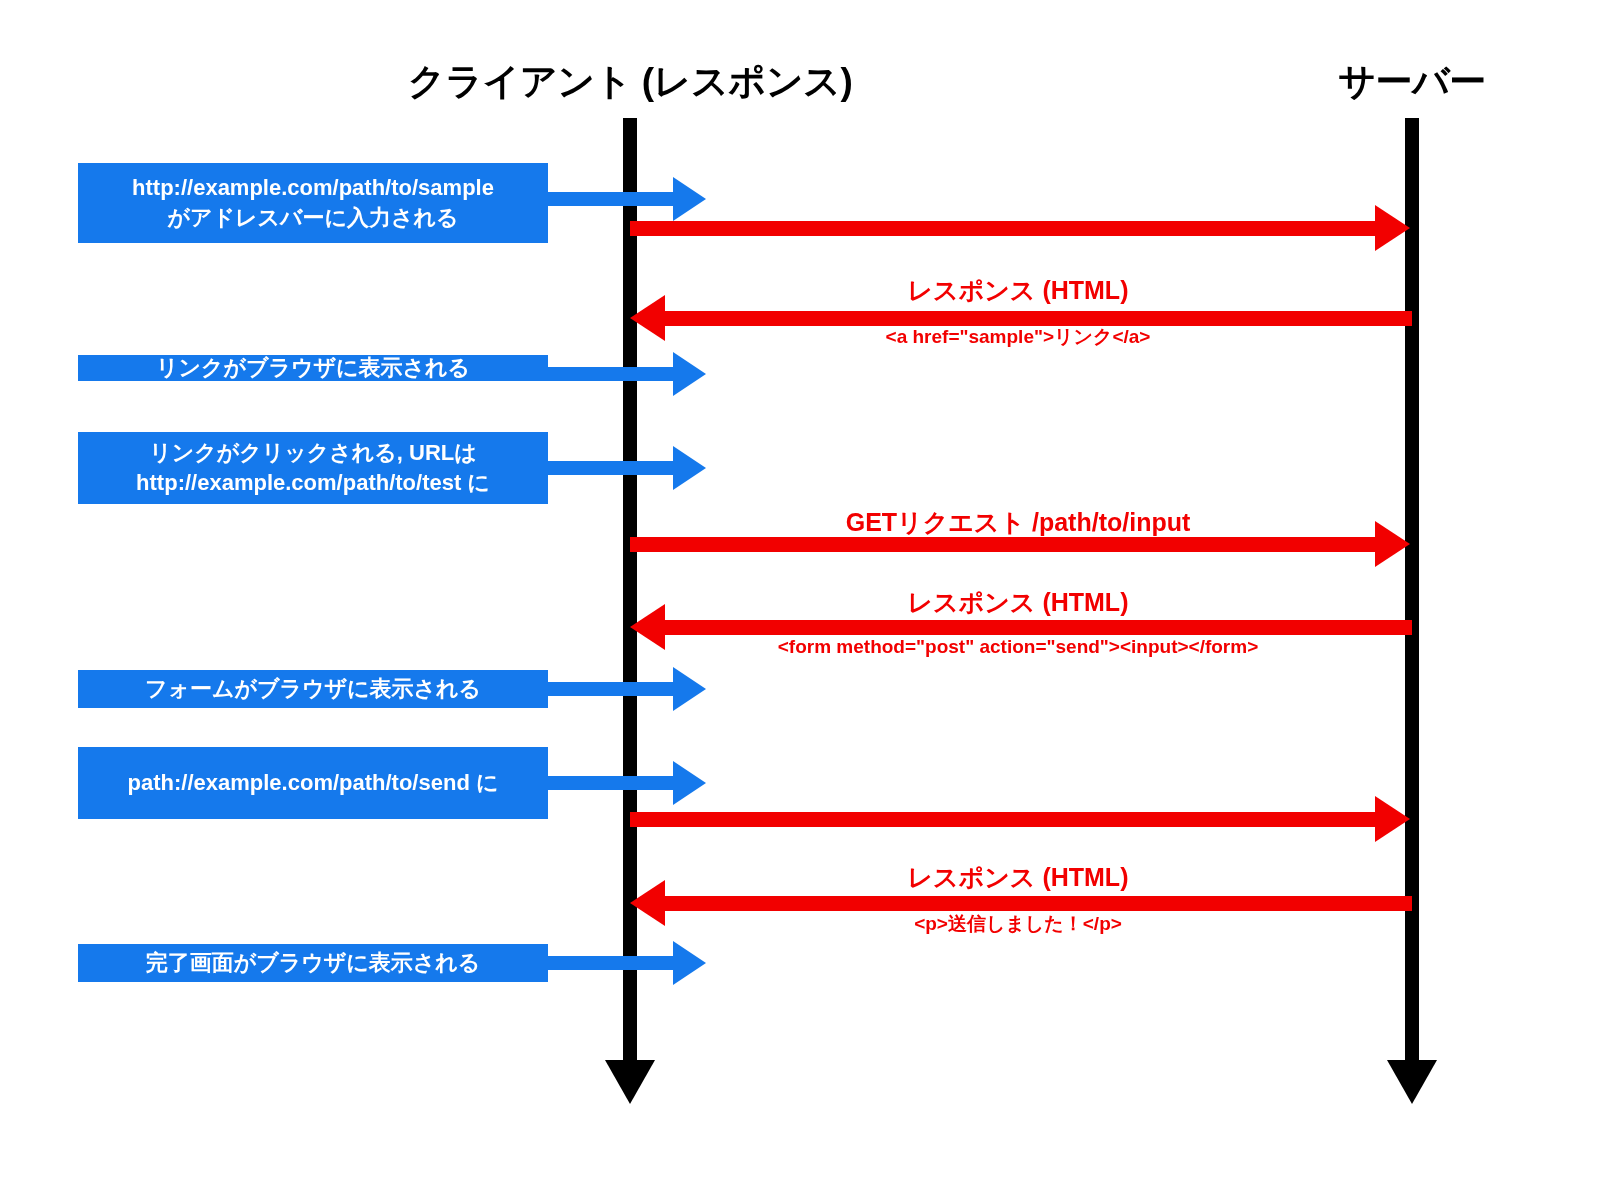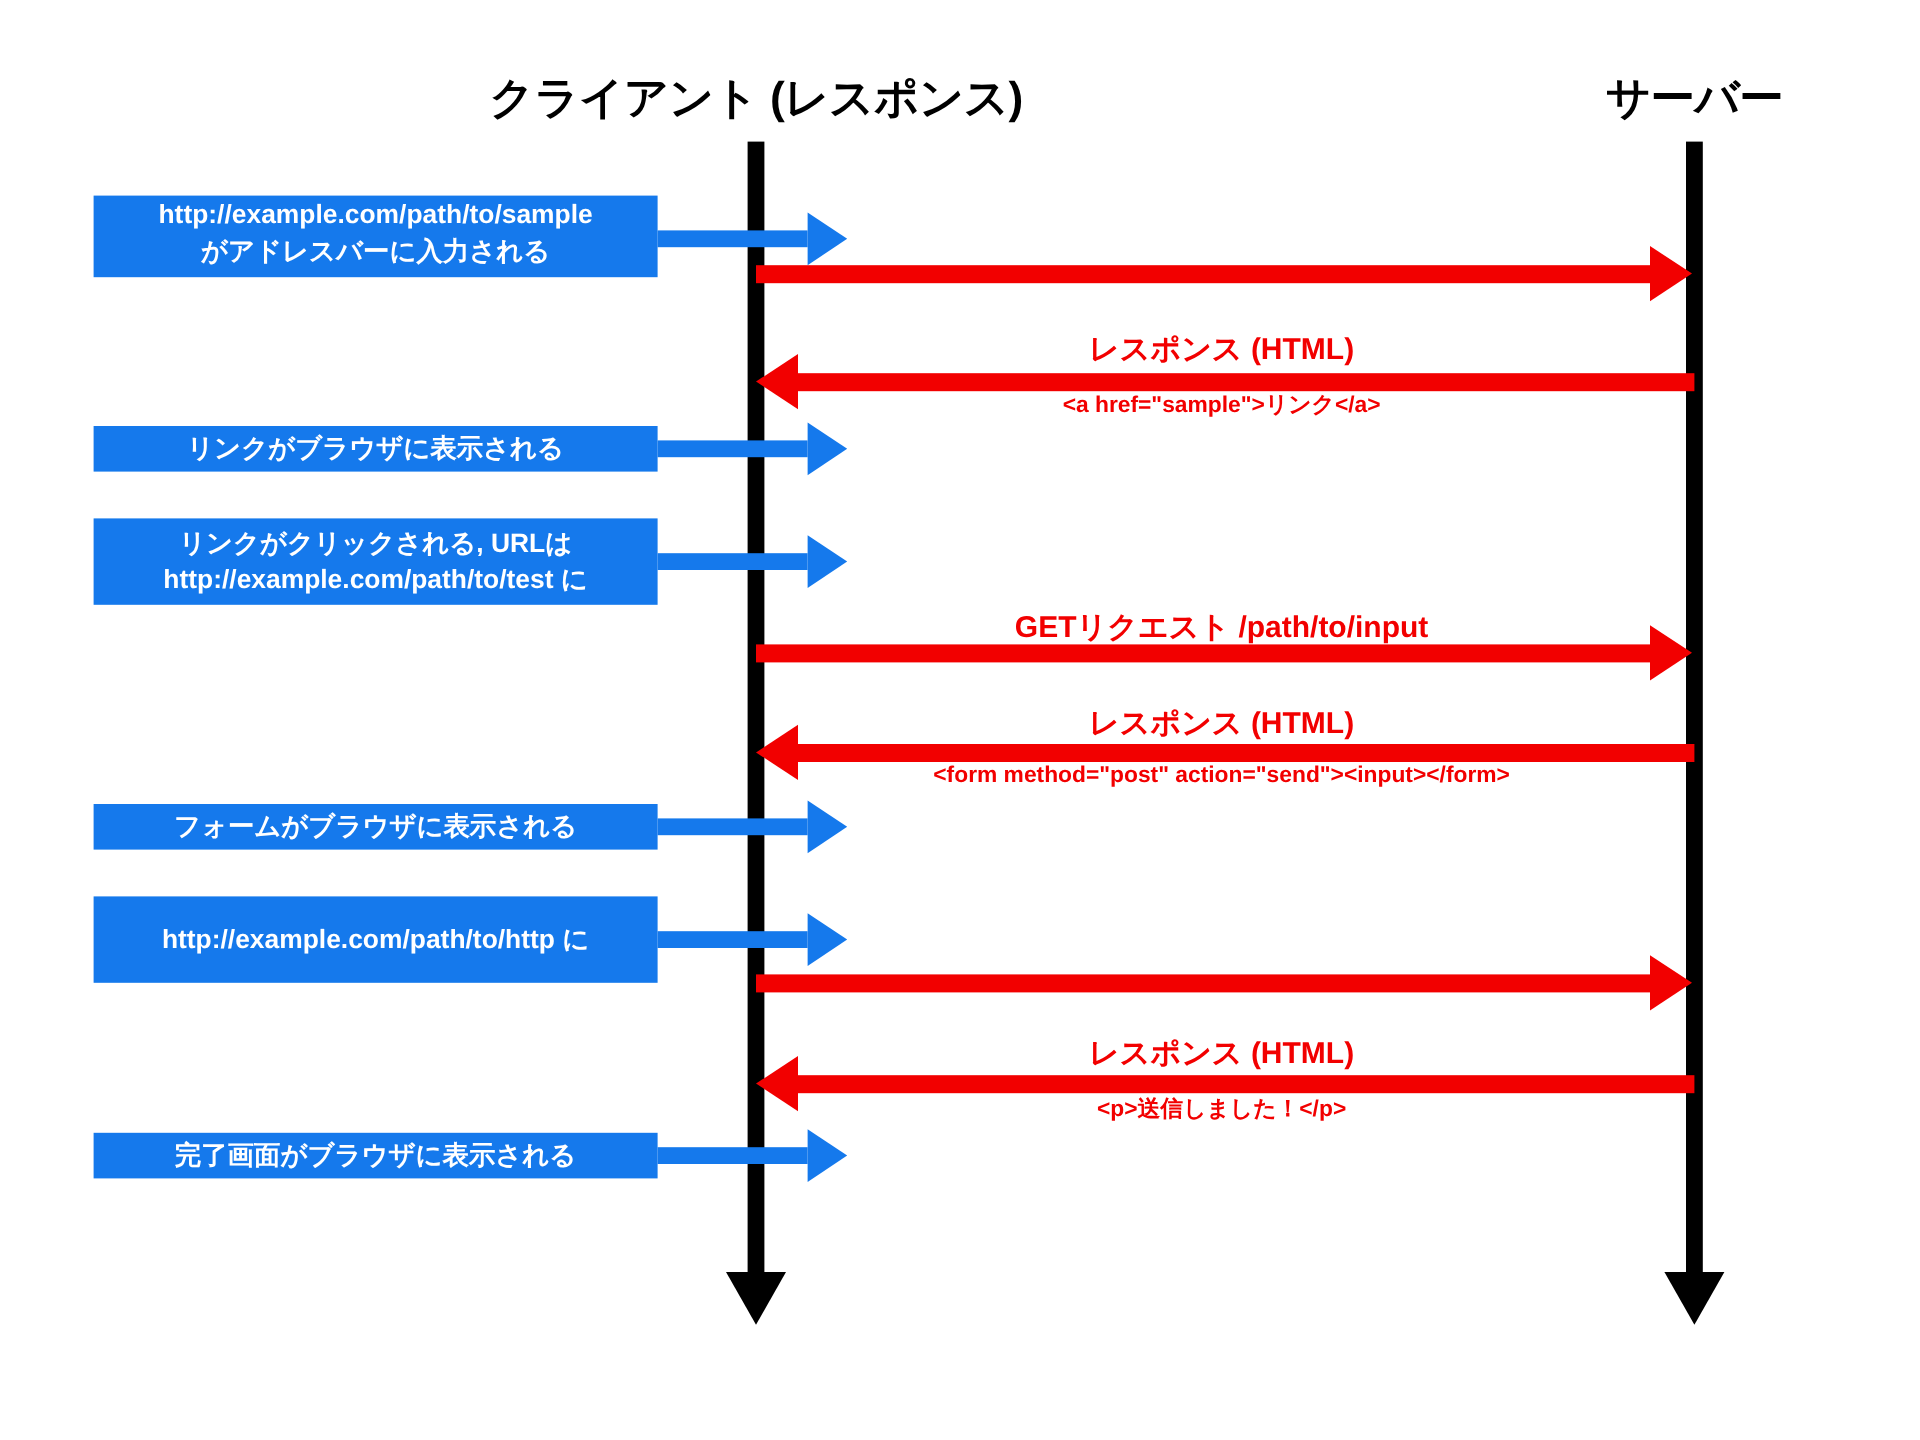--- a/index.html
+++ b/index.html
@@ -145,40 +145,40 @@
 
   <div class="actor-title" id="client-title">クライアント (レスポンス)</div>
   <div class="actor-title" id="server-title">サーバー</div>
 
   <div class="lifeline" id="client-lifeline"></div>
   <div class="lifeline" id="server-lifeline"></div>
   <div class="lifeline-head" id="client-lifeline-head"></div>
   <div class="lifeline-head" id="server-lifeline-head"></div>
 
   <div class="blue-step" style="top:163px;">
-    <div class="blue-box" style="height:68px;align-items:flex-end;">
+    <div class="blue-box" style="height:80px;">
       <div>
         <span class="line">http://example.com/path/to/sample</span>
         <span class="line">がアドレスバーに入力される</span>
       </div>
     </div>
     <div class="blue-arrow-shaft" style="top:29px;"></div>
     <div class="blue-arrow-head" style="top:14px;"></div>
   </div>
 
   <div class="red-shaft" style="left:630px; top:221px; width:745px;"></div>
   <div class="red-head-right" style="left:1375px; top:205px;"></div>
 
   <div class="msg-label" style="top:274px;">レスポンス (HTML)</div>
   <div class="red-shaft" style="left:655px; top:311px; width:757px;"></div>
   <div class="red-head-left" style="left:630px; top:295px;"></div>
   <div class="msg-sub" style="top:324px;">&lt;a href="sample"&gt;リンク&lt;/a&gt;</div>
 
   <div class="blue-step" style="top:355px;">
-    <div class="blue-box" style="height:38px;">
+    <div class="blue-box" style="height:26px;">
       <div>
         <span class="line">リンクがブラウザに表示される</span>
       </div>
     </div>
     <div class="blue-arrow-shaft" style="top:12px;"></div>
     <div class="blue-arrow-head" style="top:-3px;"></div>
   </div>
 
   <div class="blue-step" style="top:432px;">
     <div class="blue-box" style="height:72px;">
@@ -206,21 +206,21 @@
         <span class="line">フォームがブラウザに表示される</span>
       </div>
     </div>
     <div class="blue-arrow-shaft" style="top:12px;"></div>
     <div class="blue-arrow-head" style="top:-3px;"></div>
   </div>
 
   <div class="blue-step" style="top:747px;">
     <div class="blue-box" style="height:72px;">
       <div>
-        <span class="line">http://example.com/path/to/http に</span>
+        <span class="line">path://example.com/path/to/send に</span>
       </div>
     </div>
     <div class="blue-arrow-shaft" style="top:29px;"></div>
     <div class="blue-arrow-head" style="top:14px;"></div>
   </div>
 
   <div class="red-shaft" style="left:630px; top:812px; width:745px;"></div>
   <div class="red-head-right" style="left:1375px; top:796px;"></div>
 
   <div class="msg-label" style="top:861px;">レスポンス (HTML)</div>

